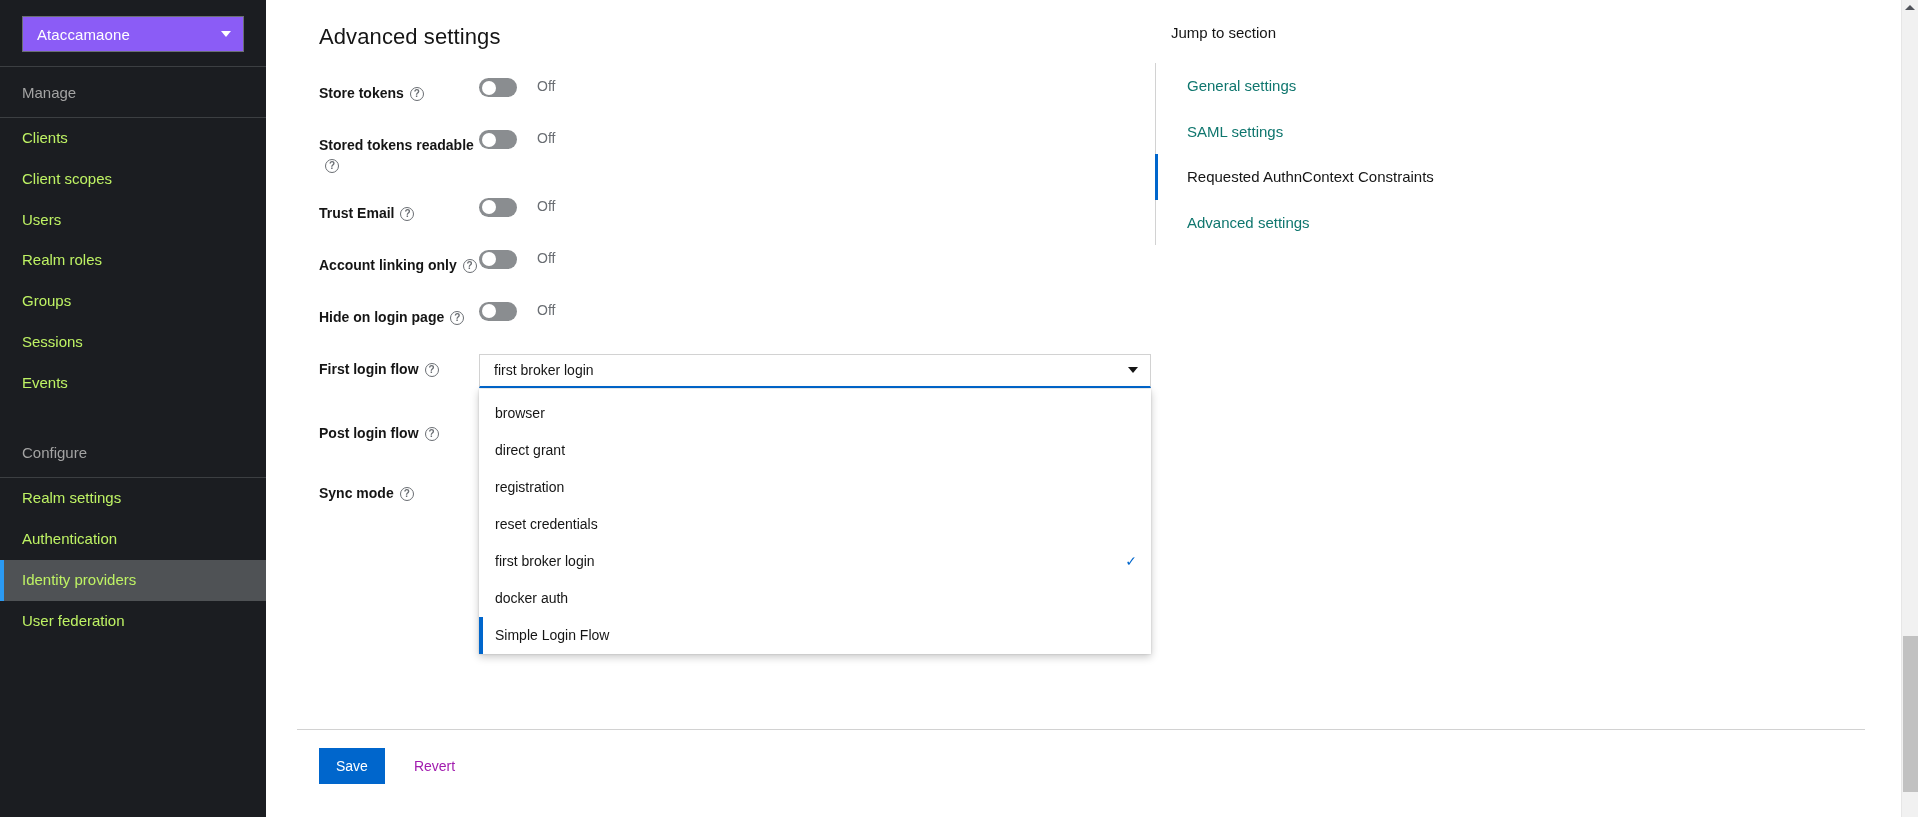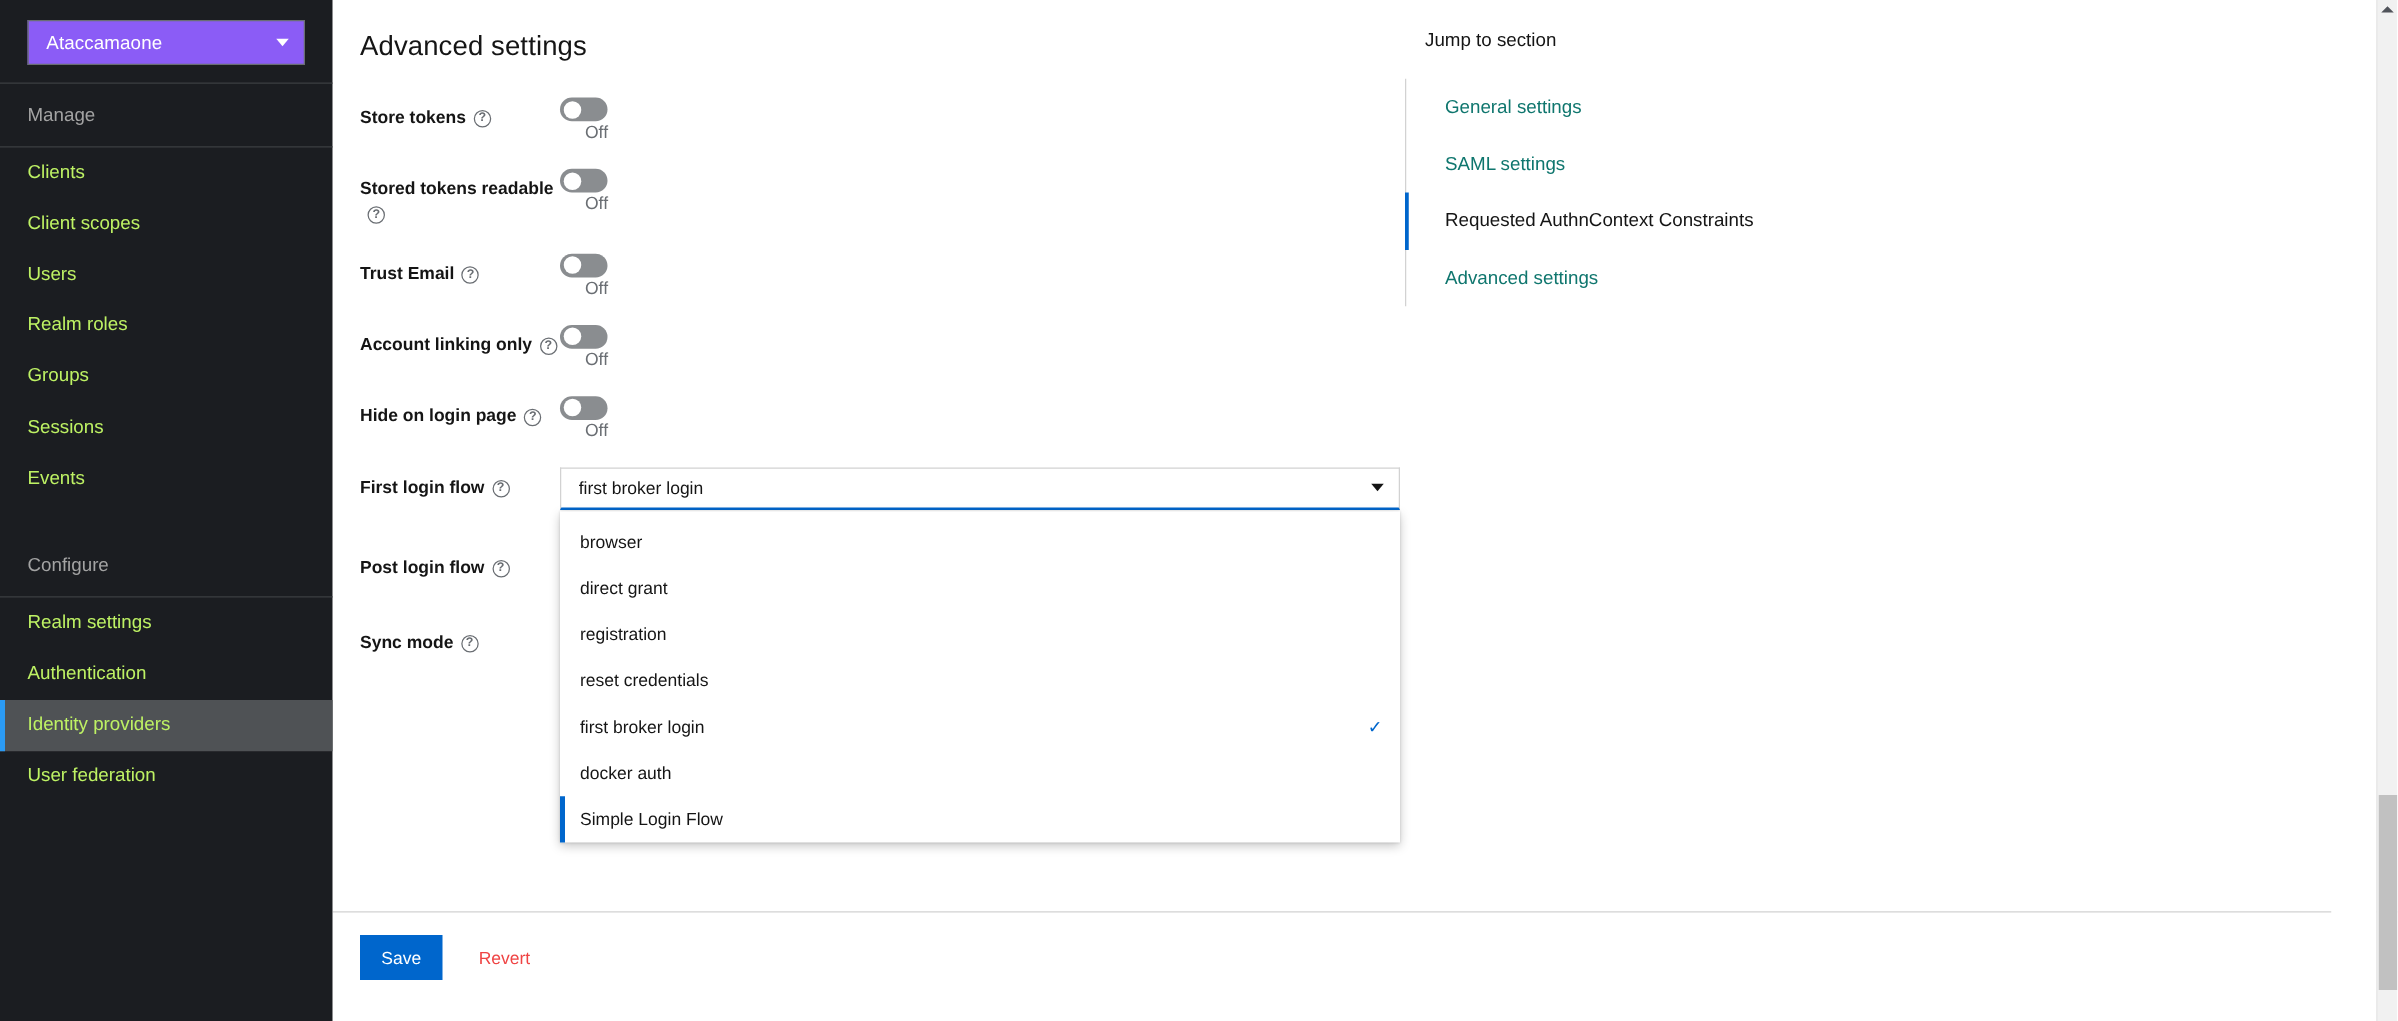--- a/index.html
+++ b/index.html
@@ -97,20 +97,21 @@
 
   .nav-spacer { height: 24px; }
 
   
   .main {
     position: relative;
     flex: 1;
     height: 817px;
     background: #ffffff;
     overflow: hidden;
+    margin-left: 31px;
   }
 
   .content-inner {
     position: relative;
     padding: 20px 0 0 0;
     height: 100%;
   }
 
   .page-title {
     font-size: 22px;
@@ -156,23 +157,21 @@
     font-weight: 700;
     line-height: 1;
     margin-left: 6px;
     vertical-align: 1px;
     cursor: pointer;
     font-family: "Liberation Sans", sans-serif;
   }
 
   .switch-cell {
     display: flex;
-    align-items: center;
     padding-left: 0;
-    flex-direction: column;
   }
 
   .switch {
     width: 38px;
     height: 19px;
     border-radius: 10px;
     background: #8a8d90;
     position: relative;
     cursor: pointer;
     flex: none;
@@ -278,21 +277,21 @@
     border: none;
     font-size: 14px;
     padding: 7px 17px;
     cursor: pointer;
     height: 36px;
     font-family: "Liberation Sans", sans-serif;
   }
 
   .btn-link {
     background: transparent;
-    color: #ef4444;
+    color: #a21caf;
     border: none;
     font-size: 14px;
     padding: 7px 17px;
     cursor: pointer;
     height: 36px;
     font-family: "Liberation Sans", sans-serif;
   }
 
   
   .jump-panel {

